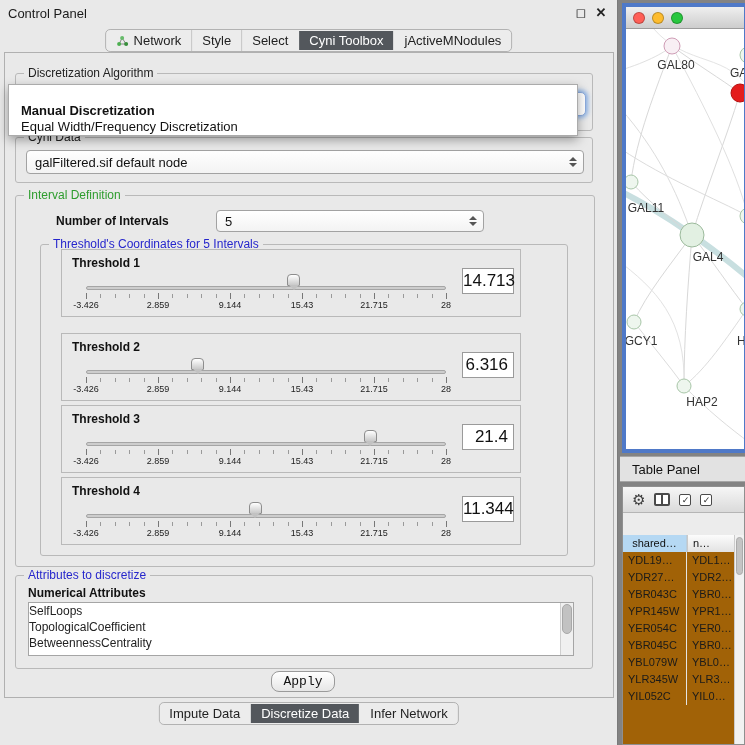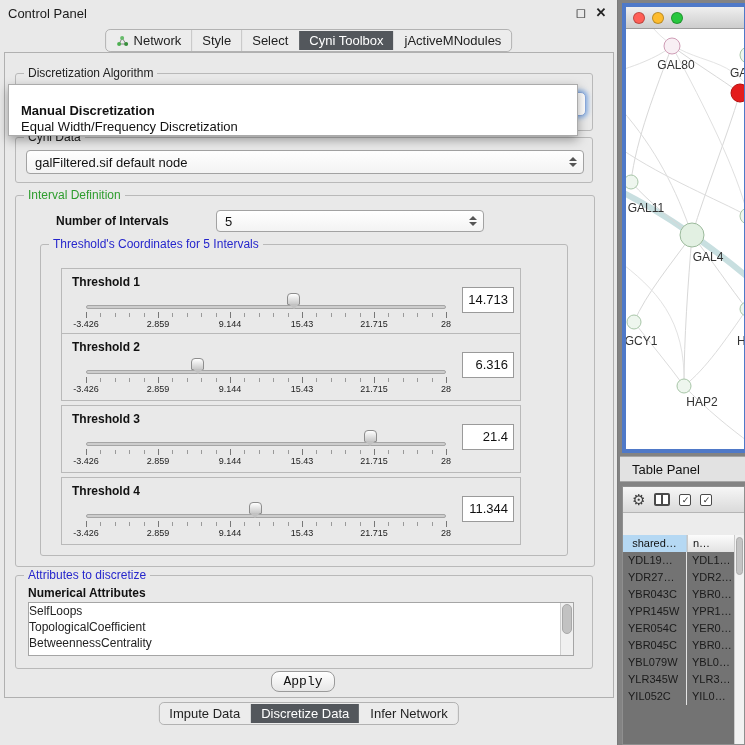--- a/index.html
+++ b/index.html
@@ -49,21 +49,21 @@
 
   
   .threshold-panel{position:absolute;left:20px;width:460px;height:68px;border:1px solid #b9b9b9;background:#e9e9e9;}
   .th-label{position:absolute;left:10px;top:6px;font-size:12px;font-weight:bold;color:#111;}
   .slider-track{position:absolute;left:24px;top:36px;width:360px;height:4px;background:#cdcdcd;border:1px solid #a5a5a5;border-radius:2px;}
   .tick{position:absolute;top:44px;width:1px;height:4px;background:#9a9a9a;}
   .tick.major{top:43px;height:6px;background:#777;}
   .tick-label{position:absolute;top:50px;transform:translateX(-50%);font-size:9px;color:#222;white-space:nowrap;}
   .slider-thumb{position:absolute;top:24px;width:13px;height:12px;background:linear-gradient(#ffffff,#c9c9c9);border:1px solid #8d8d8d;border-radius:4px 4px 1px 1px;}
   .slider-thumb:after{content:'';position:absolute;left:0.5px;top:10px;width:0;height:0;border-left:5px solid transparent;border-right:5px solid transparent;border-top:5px solid #c2c2c2;}
-  .value-box{position:absolute;left:400px;top:18px;width:52px;height:26px;background:#fff;border:1px solid #9a9a9a;font-size:13px;color:#111;text-align:right;line-height:24px;padding-right:5px;}
+  .value-box{position:absolute;left:400px;top:18px;width:52px;height:26px;background:#fff;border:1px solid #9a9a9a;font-size:17px;color:#111;text-align:right;line-height:24px;padding-right:5px;}
 
   
   .listbox{position:absolute;background:#fff;border:1px solid #a5a5a5;overflow:hidden;}
   .list-item{font-size:12px;color:#222;height:16px;line-height:16px;margin-right:14px;white-space:nowrap;}
   .list-scroll{position:absolute;right:0;top:0;bottom:0;width:13px;background:#f0f0f0;border-left:1px solid #cfcfcf;}
   .list-thumb{position:absolute;left:1px;top:1px;width:10px;height:30px;background:#c2c2c2;border:1px solid #a8a8a8;border-radius:5px;}
 
   .btn{position:absolute;background:linear-gradient(#ffffff,#e6e6e6);border:1px solid #9a9a9a;border-radius:8px;font-size:13px;color:#111;text-align:center;font-family:Liberation Mono, monospace;}
 
   .lbl-bold{position:absolute;font-size:12px;font-weight:bold;color:#111;white-space:nowrap;}
@@ -80,21 +80,21 @@
   .tbl-win{position:absolute;left:622px;top:486px;width:123px;height:259px;background:#ececec;border:1px solid #8f8f8f;}
   .tbl-toolbar{position:absolute;left:0;top:0;width:100%;height:26px;background:linear-gradient(#f6f6f6,#dadada);border-bottom:1px solid #b5b5b5;display:flex;align-items:center;gap:9px;padding-left:9px;}
   .gear{font-size:15px;color:#3d3d3d;line-height:1;}
   .tbl-icon{width:16px;height:13px;border:2px solid #4a4a4a;border-radius:2px;position:relative;background:#fff;}
   .tbl-icon:before{content:'';position:absolute;left:50%;top:0;bottom:0;width:2px;margin-left:-1px;background:#4a4a4a;}
   .chk{width:12px;height:12px;border:1.5px solid #4a4a4a;border-radius:2px;font-size:9px;line-height:10px;text-align:center;color:#2a2a2a;background:#fff;}
   .tbl-header{position:absolute;left:0;top:48px;width:100%;height:17px;display:flex;}
   .th-cell{font-size:11px;color:#111;line-height:16px;border-right:1px solid #b9cede;overflow:hidden;white-space:nowrap;}
   .th-c1{width:64px;background:#b5d8f3;text-align:center;}
   .th-c2{flex:1;background:linear-gradient(#fcfcfc,#e2e2e2);padding-left:5px;border-right:none;border-left:1px solid #c9c9c9;}
-  .tbl-rows{position:absolute;left:0;top:65px;right:10px;bottom:0;background:#737373;overflow:hidden;}
+  .tbl-rows{position:absolute;left:0;top:65px;right:10px;bottom:0;background:#a16207;overflow:hidden;}
   .trow{display:flex;height:17px;}
   .tcell{font-size:11px;color:#1a1a1a;line-height:17px;white-space:nowrap;overflow:hidden;}
   .tcell.c1{width:64px;padding-left:5px;border-right:1px solid #e4e4e4;}
   .tcell.c2{flex:1;padding-left:5px;}
   .tbl-scroll{position:absolute;right:0;top:48px;bottom:0;width:10px;background:#f2f2f2;border-left:1px solid #cccccc;}
   .tbl-thumb{position:absolute;left:1px;top:2px;width:7px;height:38px;background:#c4c4c4;border:1px solid #ababab;border-radius:4px;}
 </style>
 </head>
 <body>
 
@@ -158,21 +158,21 @@
         <span class="txt">5</span>
         <span class="arrows">
             <span class="arrow-up"></span>
             <span class="arrow-down"></span>
           </span>
       </div>
 
       <div class="group" style="left:24px;top:48px;width:528px;height:312px;">
         <span class="group-title gt-blue">Threshold's Coordinates for 5 Intervals</span>
 
-      <div class="threshold-panel" style="top: 23px;">
+      <div class="threshold-panel" style="top: 4px;">
             <div class="th-label">Threshold 1</div>
             <div class="slider-track"></div>
             <div class="tick major" style="left: 24px;"></div>
             <div class="tick" style="left: 38.4px;"></div>
             <div class="tick" style="left: 52.8px;"></div>
             <div class="tick" style="left: 67.2px;"></div>
             <div class="tick" style="left: 81.6px;"></div>
             <div class="tick major" style="left: 96px;"></div>
             <div class="tick" style="left: 110.4px;"></div>
             <div class="tick" style="left: 124.8px;"></div>

